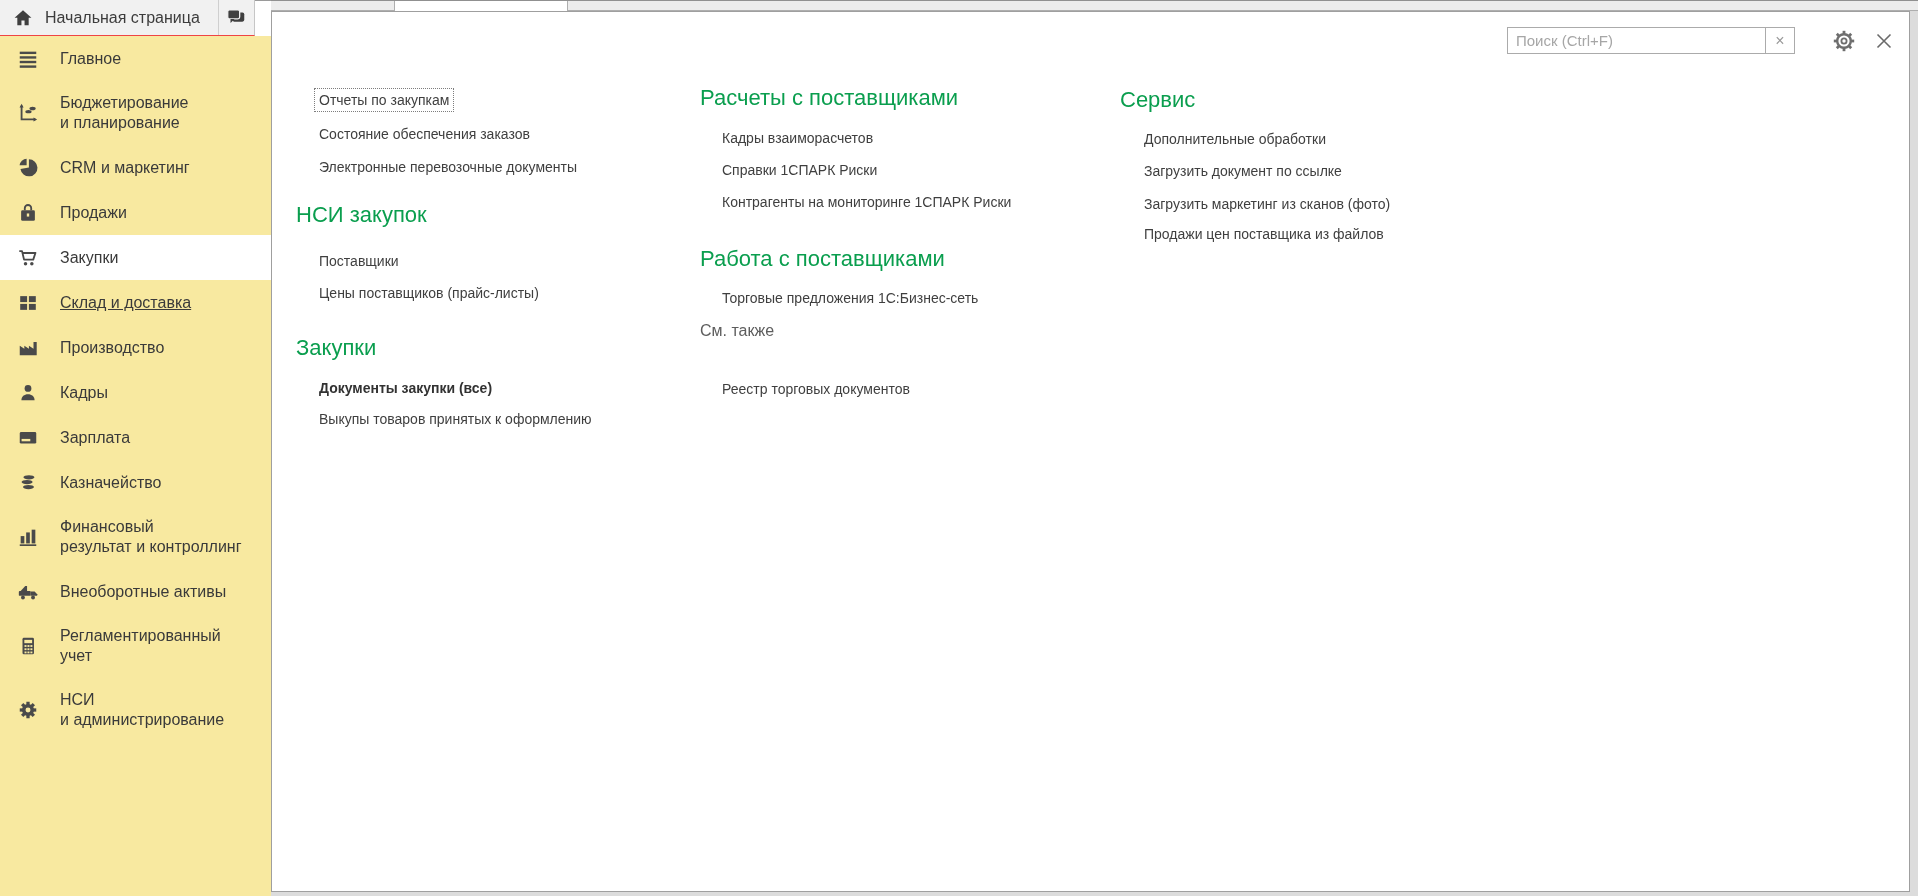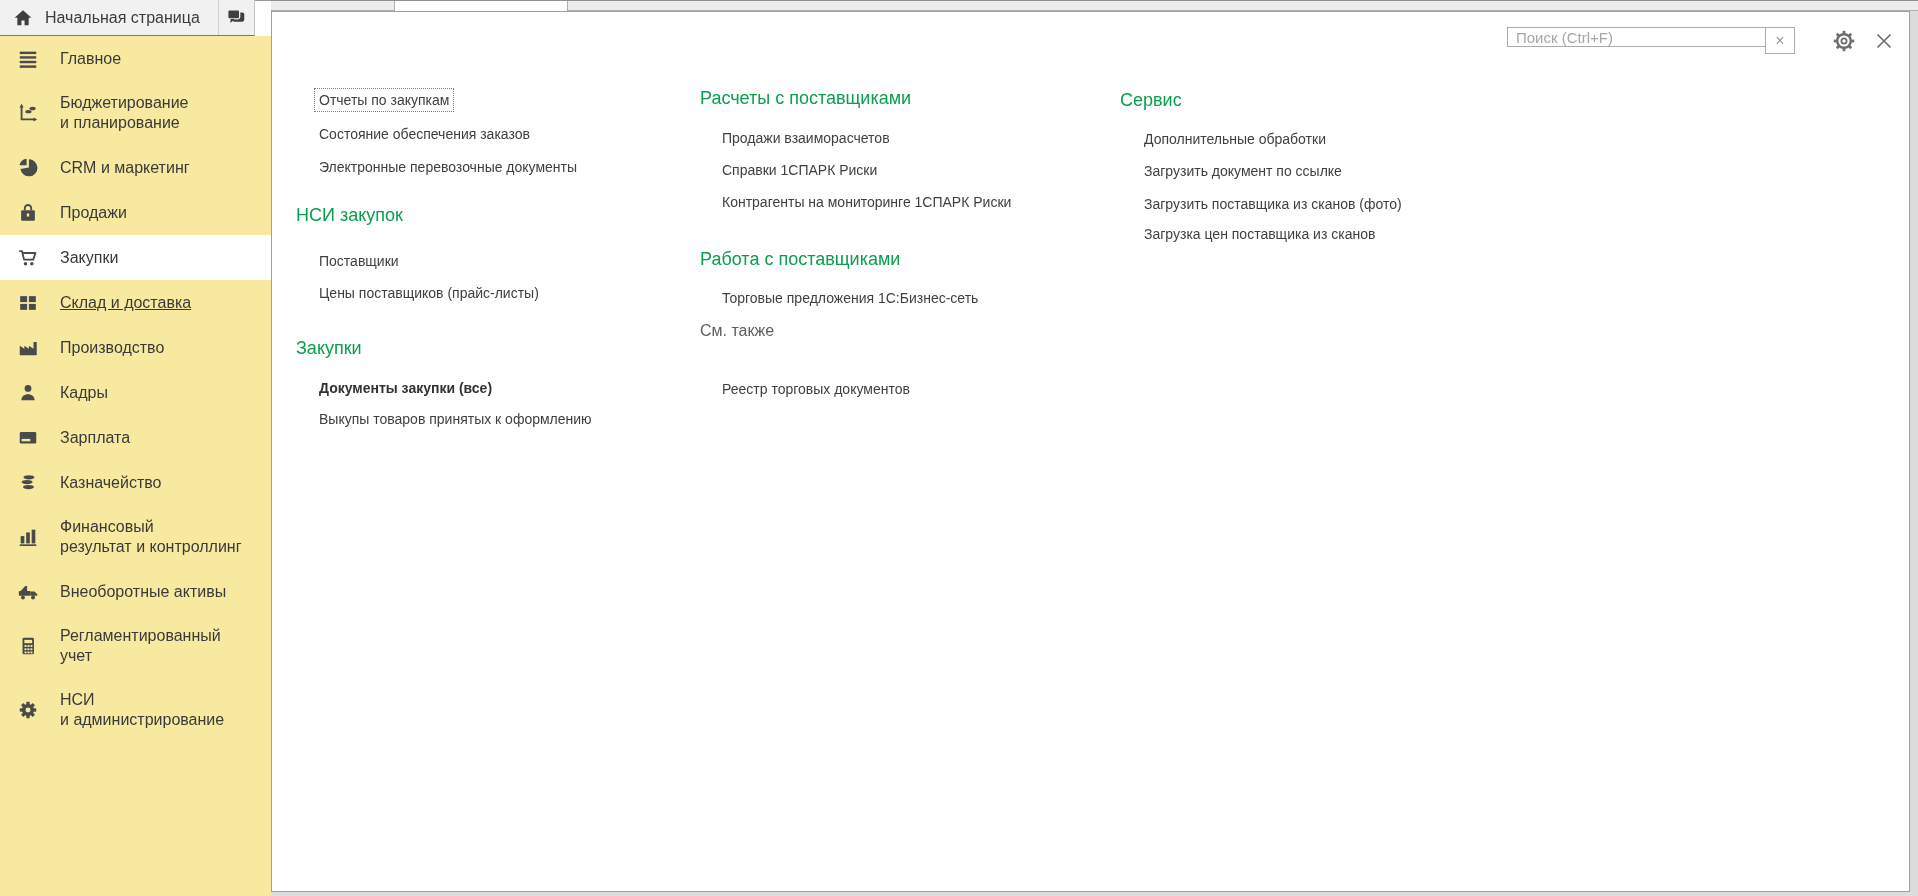--- a/index.html
+++ b/index.html
@@ -48,32 +48,32 @@
     position:absolute;left:271px;top:11px;width:1639px;height:881px;
     background:#ffffff;border:1px solid #9f9f9f;box-sizing:border-box;
   }
   .mi{
     position:absolute;height:22px;line-height:22px;font-size:14px;color:#3f3f3f;
     white-space:nowrap;cursor:pointer;
   }
   .mi.bold{font-weight:700;color:#323232;}
   .mi.focus{border:1px dotted #7d7d7d;padding:0 4px;margin-left:-5px;margin-top:-1px;}
   .mh{
-    position:absolute;height:26px;line-height:26px;font-size:18px;color:#0a9e4e;
+    position:absolute;height:26px;line-height:26px;font-size:22px;color:#0a9e4e;
     white-space:nowrap;cursor:default;
   }
   .mh-gray{
     position:absolute;height:22px;line-height:22px;font-size:16px;color:#5d5d5d;white-space:nowrap;cursor:default;
   }
   
   .search-wrap{
     position:absolute;left:1235px;top:15px;height:27px;display:flex;box-sizing:border-box;
   }
   .search-input{
-    width:258px;height:20px;border:1px solid #ababab;border-right:none;box-sizing:border-box;
+    width:258px;height:27px;border:1px solid #ababab;border-right:none;box-sizing:border-box;
     font-family:"Liberation Sans",sans-serif;font-size:15px;color:#3c3c3c;padding:0 8px;outline:none;background:#fff;
   }
   .search-input::placeholder{color:#a6a6a6;}
   .search-clear{
     width:30px;height:27px;border:1px solid #ababab;box-sizing:border-box;background:#fff;
     display:flex;align-items:center;justify-content:center;color:#9a9a9a;font-size:16px;cursor:pointer;
   }
   .gear-btn{position:absolute;left:1559px;top:16px;width:26px;height:26px;display:flex;align-items:center;justify-content:center;cursor:pointer;}
   .close-btn{position:absolute;left:1599px;top:16px;width:26px;height:26px;display:flex;align-items:center;justify-content:center;cursor:pointer;}
   svg{display:block;}
@@ -324,29 +324,29 @@
 
   <div class="mh" style="left:24px;top:190px;">НСИ закупок</div>
   <div class="mi" style="left:47px;top:238px;">Поставщики</div>
   <div class="mi" style="left:47px;top:270px;">Цены поставщиков (прайс-листы)</div>
 
   <div class="mh" style="left:24px;top:323px;">Закупки</div>
   <div class="mi bold" style="left:47px;top:365px;">Документы закупки (все)</div>
   <div class="mi" style="left:47px;top:396px;">Выкупы товаров принятых к оформлению</div>
 
   <div class="mh" style="left:428px;top:73px;">Расчеты с поставщиками</div>
-  <div class="mi" style="left:450px;top:115px;">Продажи взаиморасчетов</div>
+  <div class="mi" style="left:450px;top:115px;">Кадры взаиморасчетов</div>
   <div class="mi" style="left:450px;top:147px;">Справки 1СПАРК Риски</div>
   <div class="mi" style="left:450px;top:179px;">Контрагенты на мониторинге 1СПАРК Риски</div>
 
   <div class="mh" style="left:428px;top:234px;">Работа с поставщиками</div>
   <div class="mi" style="left:450px;top:275px;">Торговые предложения 1С:Бизнес-сеть</div>
 
   <div class="mh-gray" style="left:428px;top:308px;">См. также</div>
   <div class="mi" style="left:450px;top:366px;">Реестр торговых документов</div>
 
   <div class="mh" style="left:848px;top:75px;">Сервис</div>
   <div class="mi" style="left:872px;top:116px;">Дополнительные обработки</div>
   <div class="mi" style="left:872px;top:148px;">Загрузить документ по ссылке</div>
-  <div class="mi" style="left:872px;top:181px;">Загрузить поставщика из сканов (фото)</div>
-  <div class="mi" style="left:872px;top:211px;">Загрузка цен поставщика из сканов</div>
+  <div class="mi" style="left:872px;top:181px;">Загрузить маркетинг из сканов (фото)</div>
+  <div class="mi" style="left:872px;top:211px;">Продажи цен поставщика из файлов</div>
 
 </div>
 
 </body></html>

